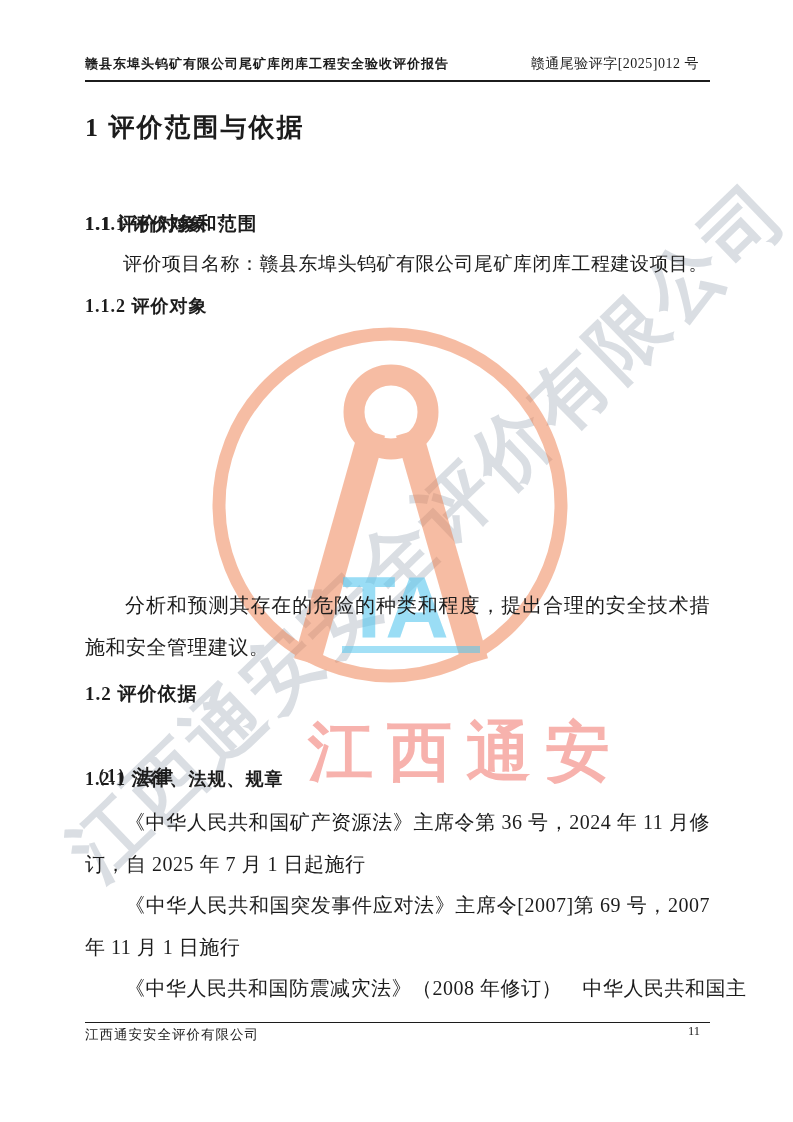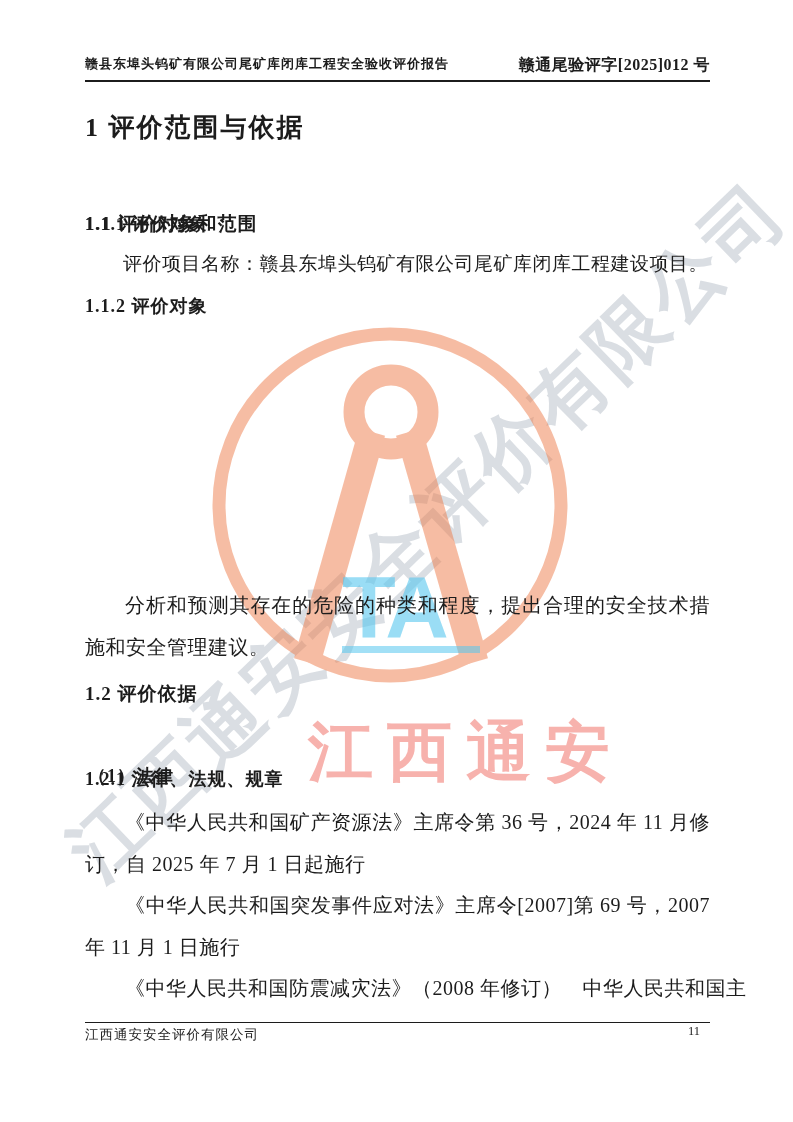--- a/index.html
+++ b/index.html
@@ -43,22 +43,22 @@
   .abs{position:absolute;}
   .header-rule{
     position:absolute;left:85px;top:80px;width:625px;height:0;
     border-top:2px solid #1c1c1c;
   }
   .h-left{
     position:absolute;left:85px;top:55px;
     font-size:13px;font-weight:bold;letter-spacing:1px;
   }
   .h-right{
-    position:absolute;right:83px;top:55px;
-    font-size:16px;font-weight:bold;letter-spacing:0.5px;
+    position:absolute;right:94px;top:55px;
+    font-size:14px;font-weight:normal;letter-spacing:0.5px;
   }
   .h1{
     left:85px;top:110px;
     font-size:26px;font-weight:bold;letter-spacing:2px;
   }
   .h2{font-size:19px;font-weight:bold;letter-spacing:1px;left:85px;}
   .h2a{top:164px;margin-top:47px;}
   .h2b{top:681px;}
   .h3{font-size:18px;font-weight:bold;letter-spacing:1px;left:85px;}
   .h3a{top:212px;}

